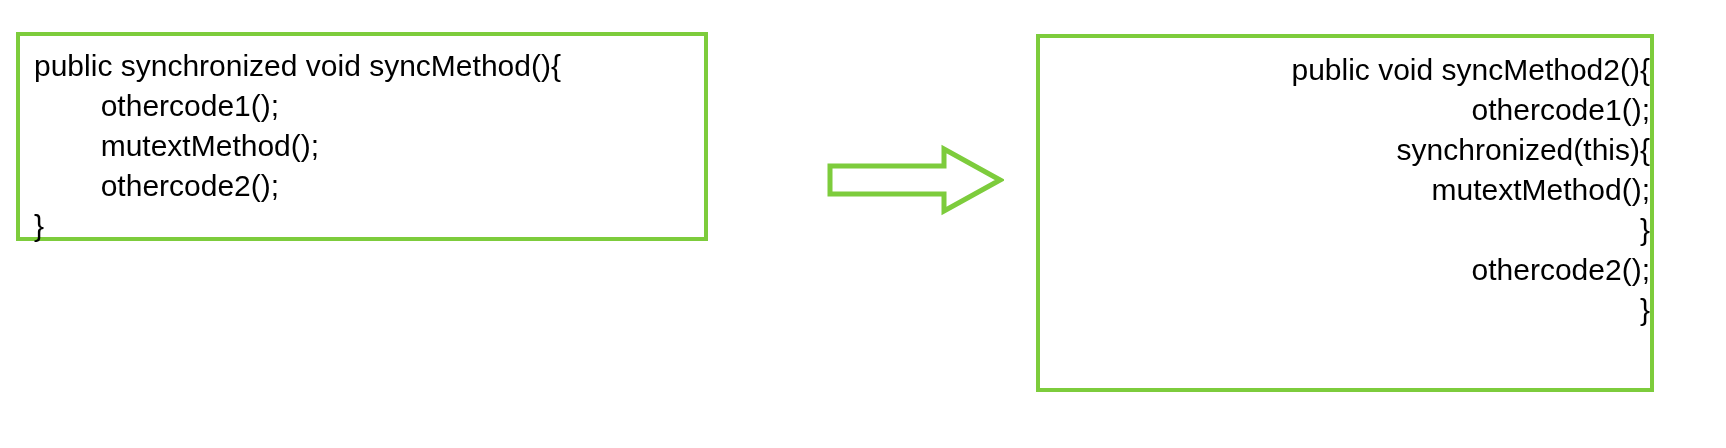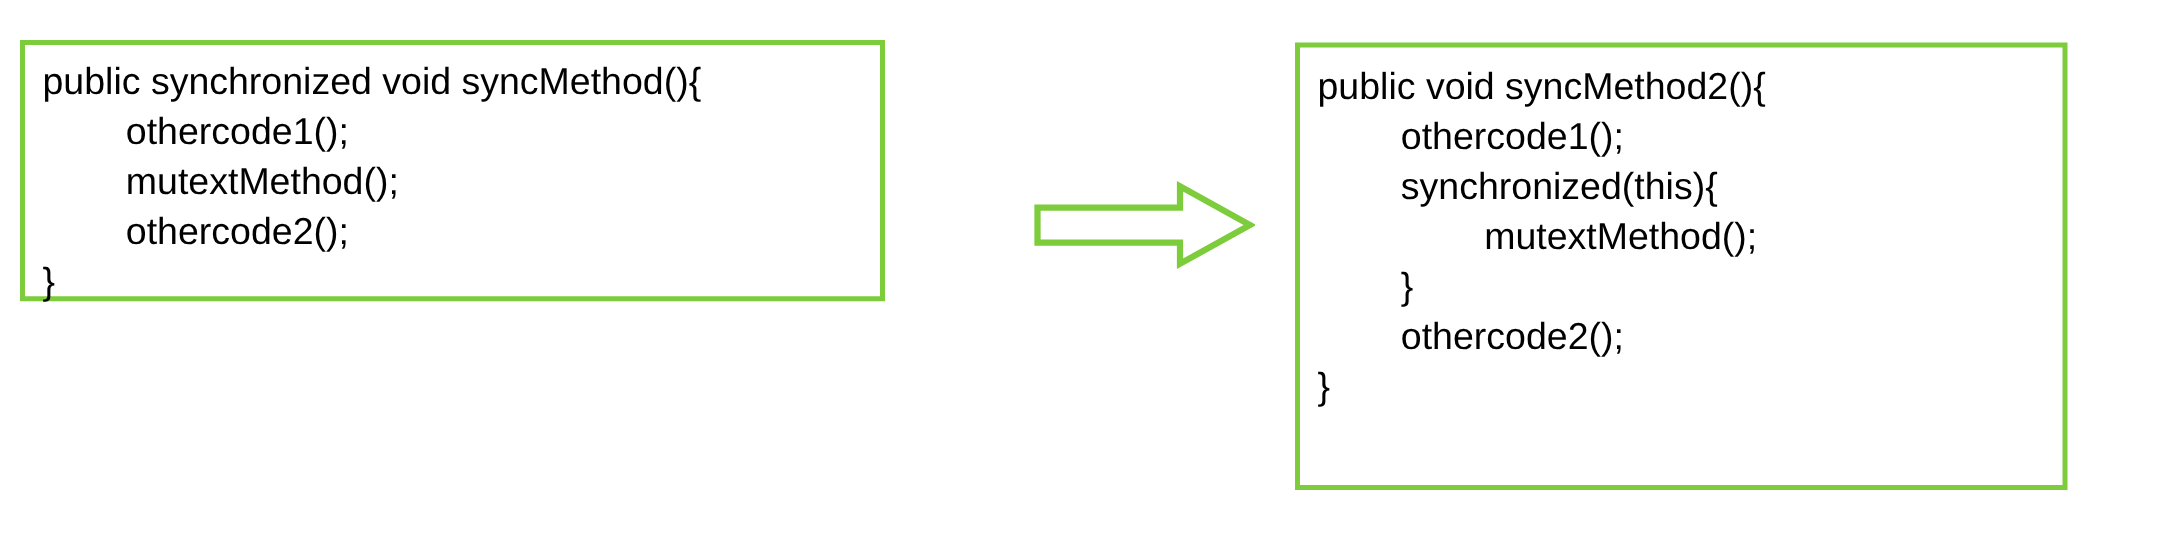--- a/index.html
+++ b/index.html
@@ -48,20 +48,21 @@
     font-size: 30px;
     line-height: 40px;
     color: #000000;
     white-space: pre;
     letter-spacing: 0px;
     font-weight: 400;
   }
 
   .code-box.right .code-text {
     padding: 12px 0 0 14px;
+    text-align: right;
   }
 
   
   .arrow-wrap {
     position: absolute;
     left: 826px;
     top: 144px;
     width: 178px;
     height: 72px;
   }

